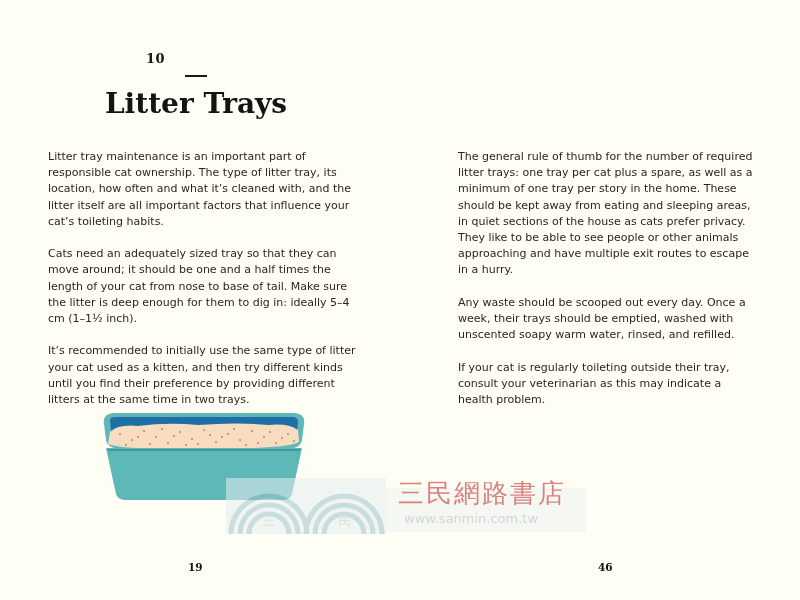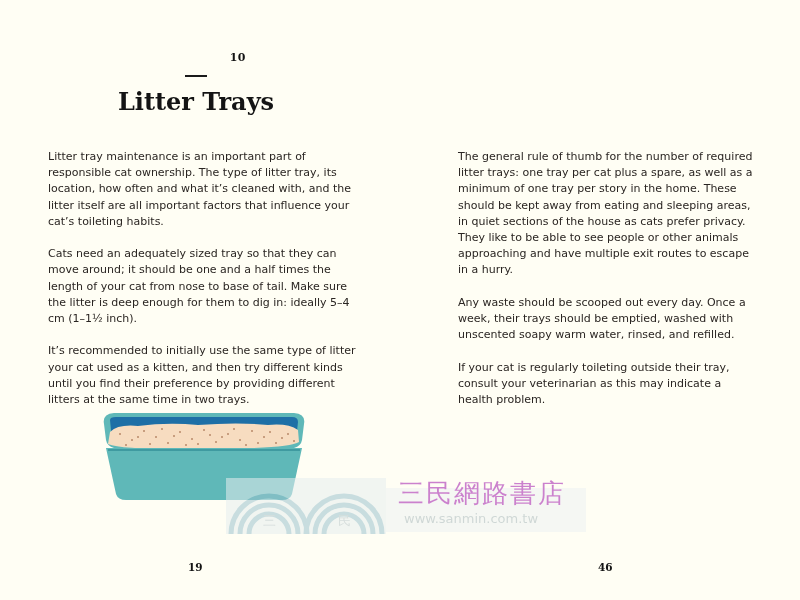--- a/index.html
+++ b/index.html
@@ -8,46 +8,46 @@
     background:#fffef4;
     font-family:"DejaVu Sans", "Liberation Sans", sans-serif;
     color:#2a2522;
   }
   .spread { position:absolute; left:0; top:0; width:800px; height:600px; }
   .page { position:absolute; top:0; height:600px; }
   .page-left { left:0; width:400px; }
   .page-right { left:400px; width:400px; }
 
   .chapter-num {
-    position:absolute; left:146px; width:100px; top:51px; text-align:right;
+    position:absolute; left:146px; width:100px; top:51px; text-align:left;
     font-family:"DejaVu Serif", "Liberation Serif", serif;
-    font-weight:bold; font-size:11px; color:#141414; letter-spacing:0.5px;
+    font-weight:bold; font-size:13px; color:#141414; letter-spacing:0.5px;
   }
   .chapter-rule {
     position:absolute; left:185px; top:75px; width:22px; height:2px; background:#1a1a1a;
   }
   .chapter-title {
     position:absolute; left:96px; width:200px; top:87px; text-align:center;
     font-family:"DejaVu Serif", "Liberation Serif", serif;
-    font-weight:bold; font-size:24px; color:#141414; white-space:nowrap;
+    font-weight:bold; font-size:28px; color:#141414; white-space:nowrap;
   }
   .body-text {
     position:absolute; font-size:11px; line-height:16.2px; color:#2a2522;
   }
   .body-text p { margin:0 0 16.2px 0; }
   .left-text { left:48px; top:149px; width:320px; }
   .right-text { left:458px; top:149px; width:300px; }
 
   .tray { position:absolute; left:98px; top:410px; width:212px; height:92px; }
 
   .watermark { position:absolute; left:226px; top:478px; width:360px; height:56px; opacity:0.55; }
   .wm-rect1 { position:absolute; left:0; top:0; width:160px; height:56px; background:#e7eef0; }
   .wm-rect2 { position:absolute; left:160px; top:10px; width:200px; height:44px; background:#eef3f3; }
   .wm-cn {
-    position:absolute; left:172px; top:-2px; font-size:26px; color:#a21caf; letter-spacing:2px;
+    position:absolute; left:172px; top:-2px; font-size:26px; color:#b91c1c; letter-spacing:2px;
     font-family:"DejaVu Sans", sans-serif; white-space:nowrap;
   }
   .wm-url {
     position:absolute; left:178px; top:33px; font-size:13px; color:#a9b9be;
     font-family:"DejaVu Sans", sans-serif; white-space:nowrap;
   }
   .wm-char { position:absolute; font-size:13px; color:#b6c5c9; top:34px; }
 
   .page-num {
     position:absolute; top:561px; font-family:"DejaVu Serif","Liberation Serif",serif;

